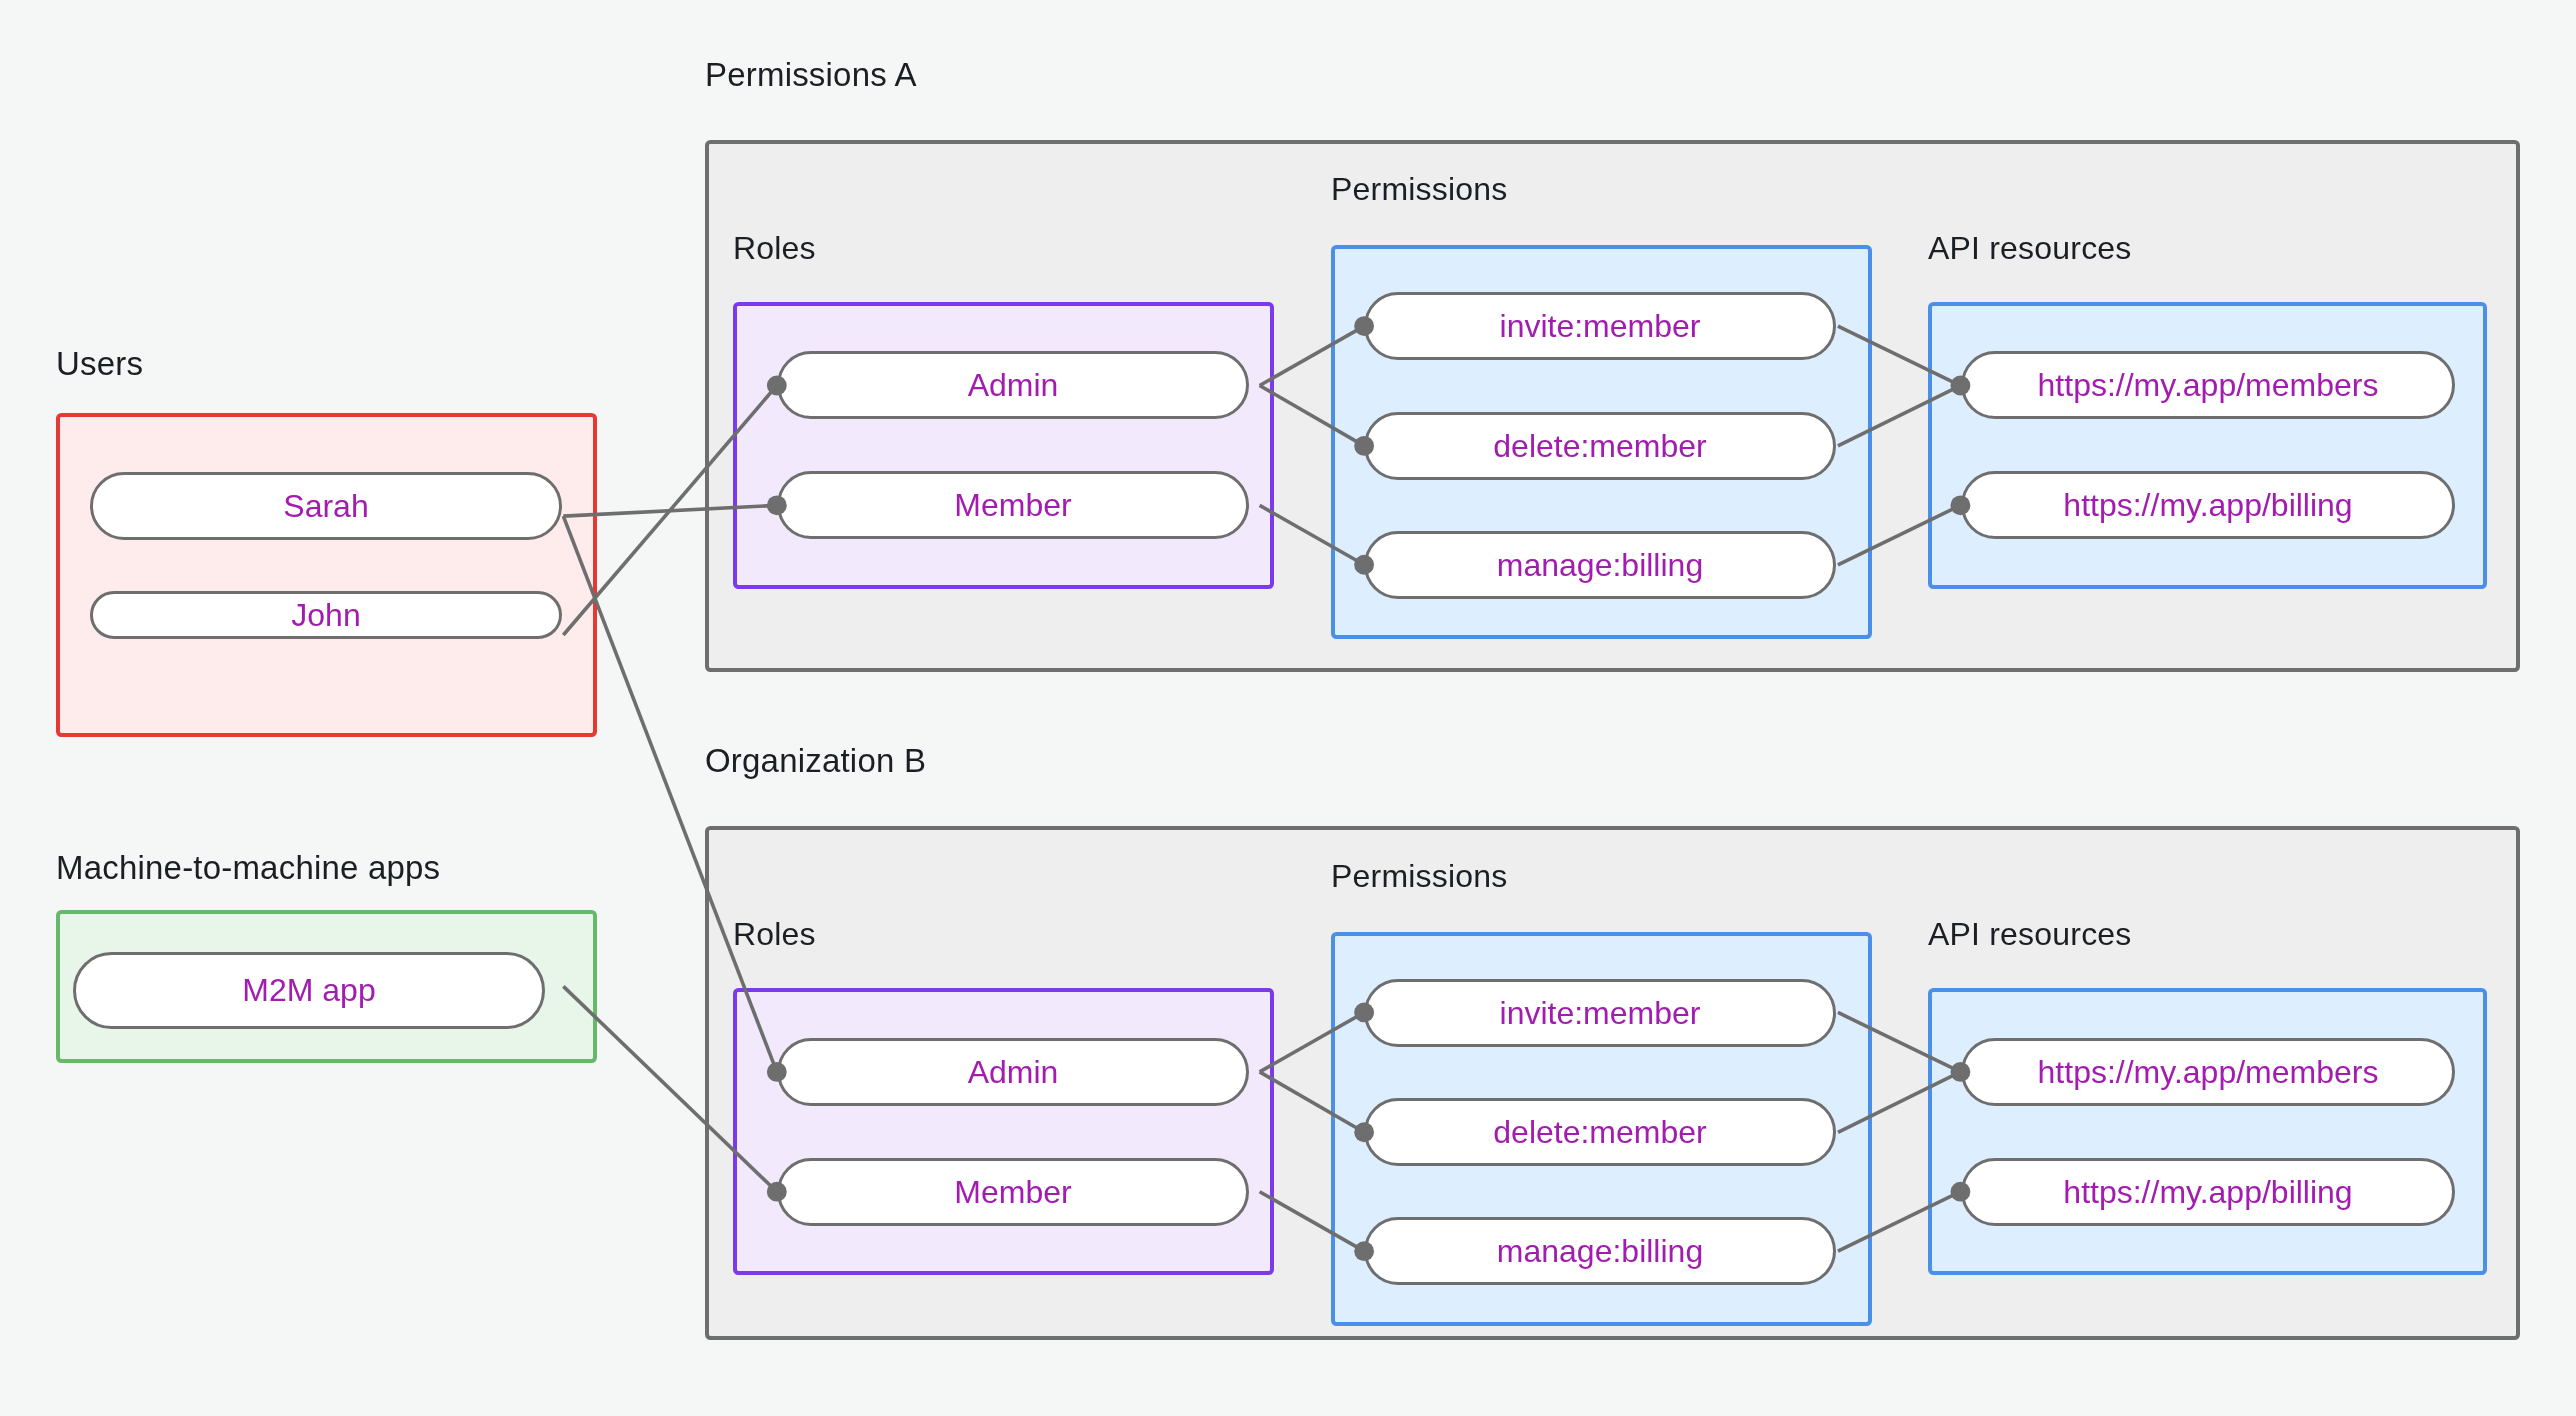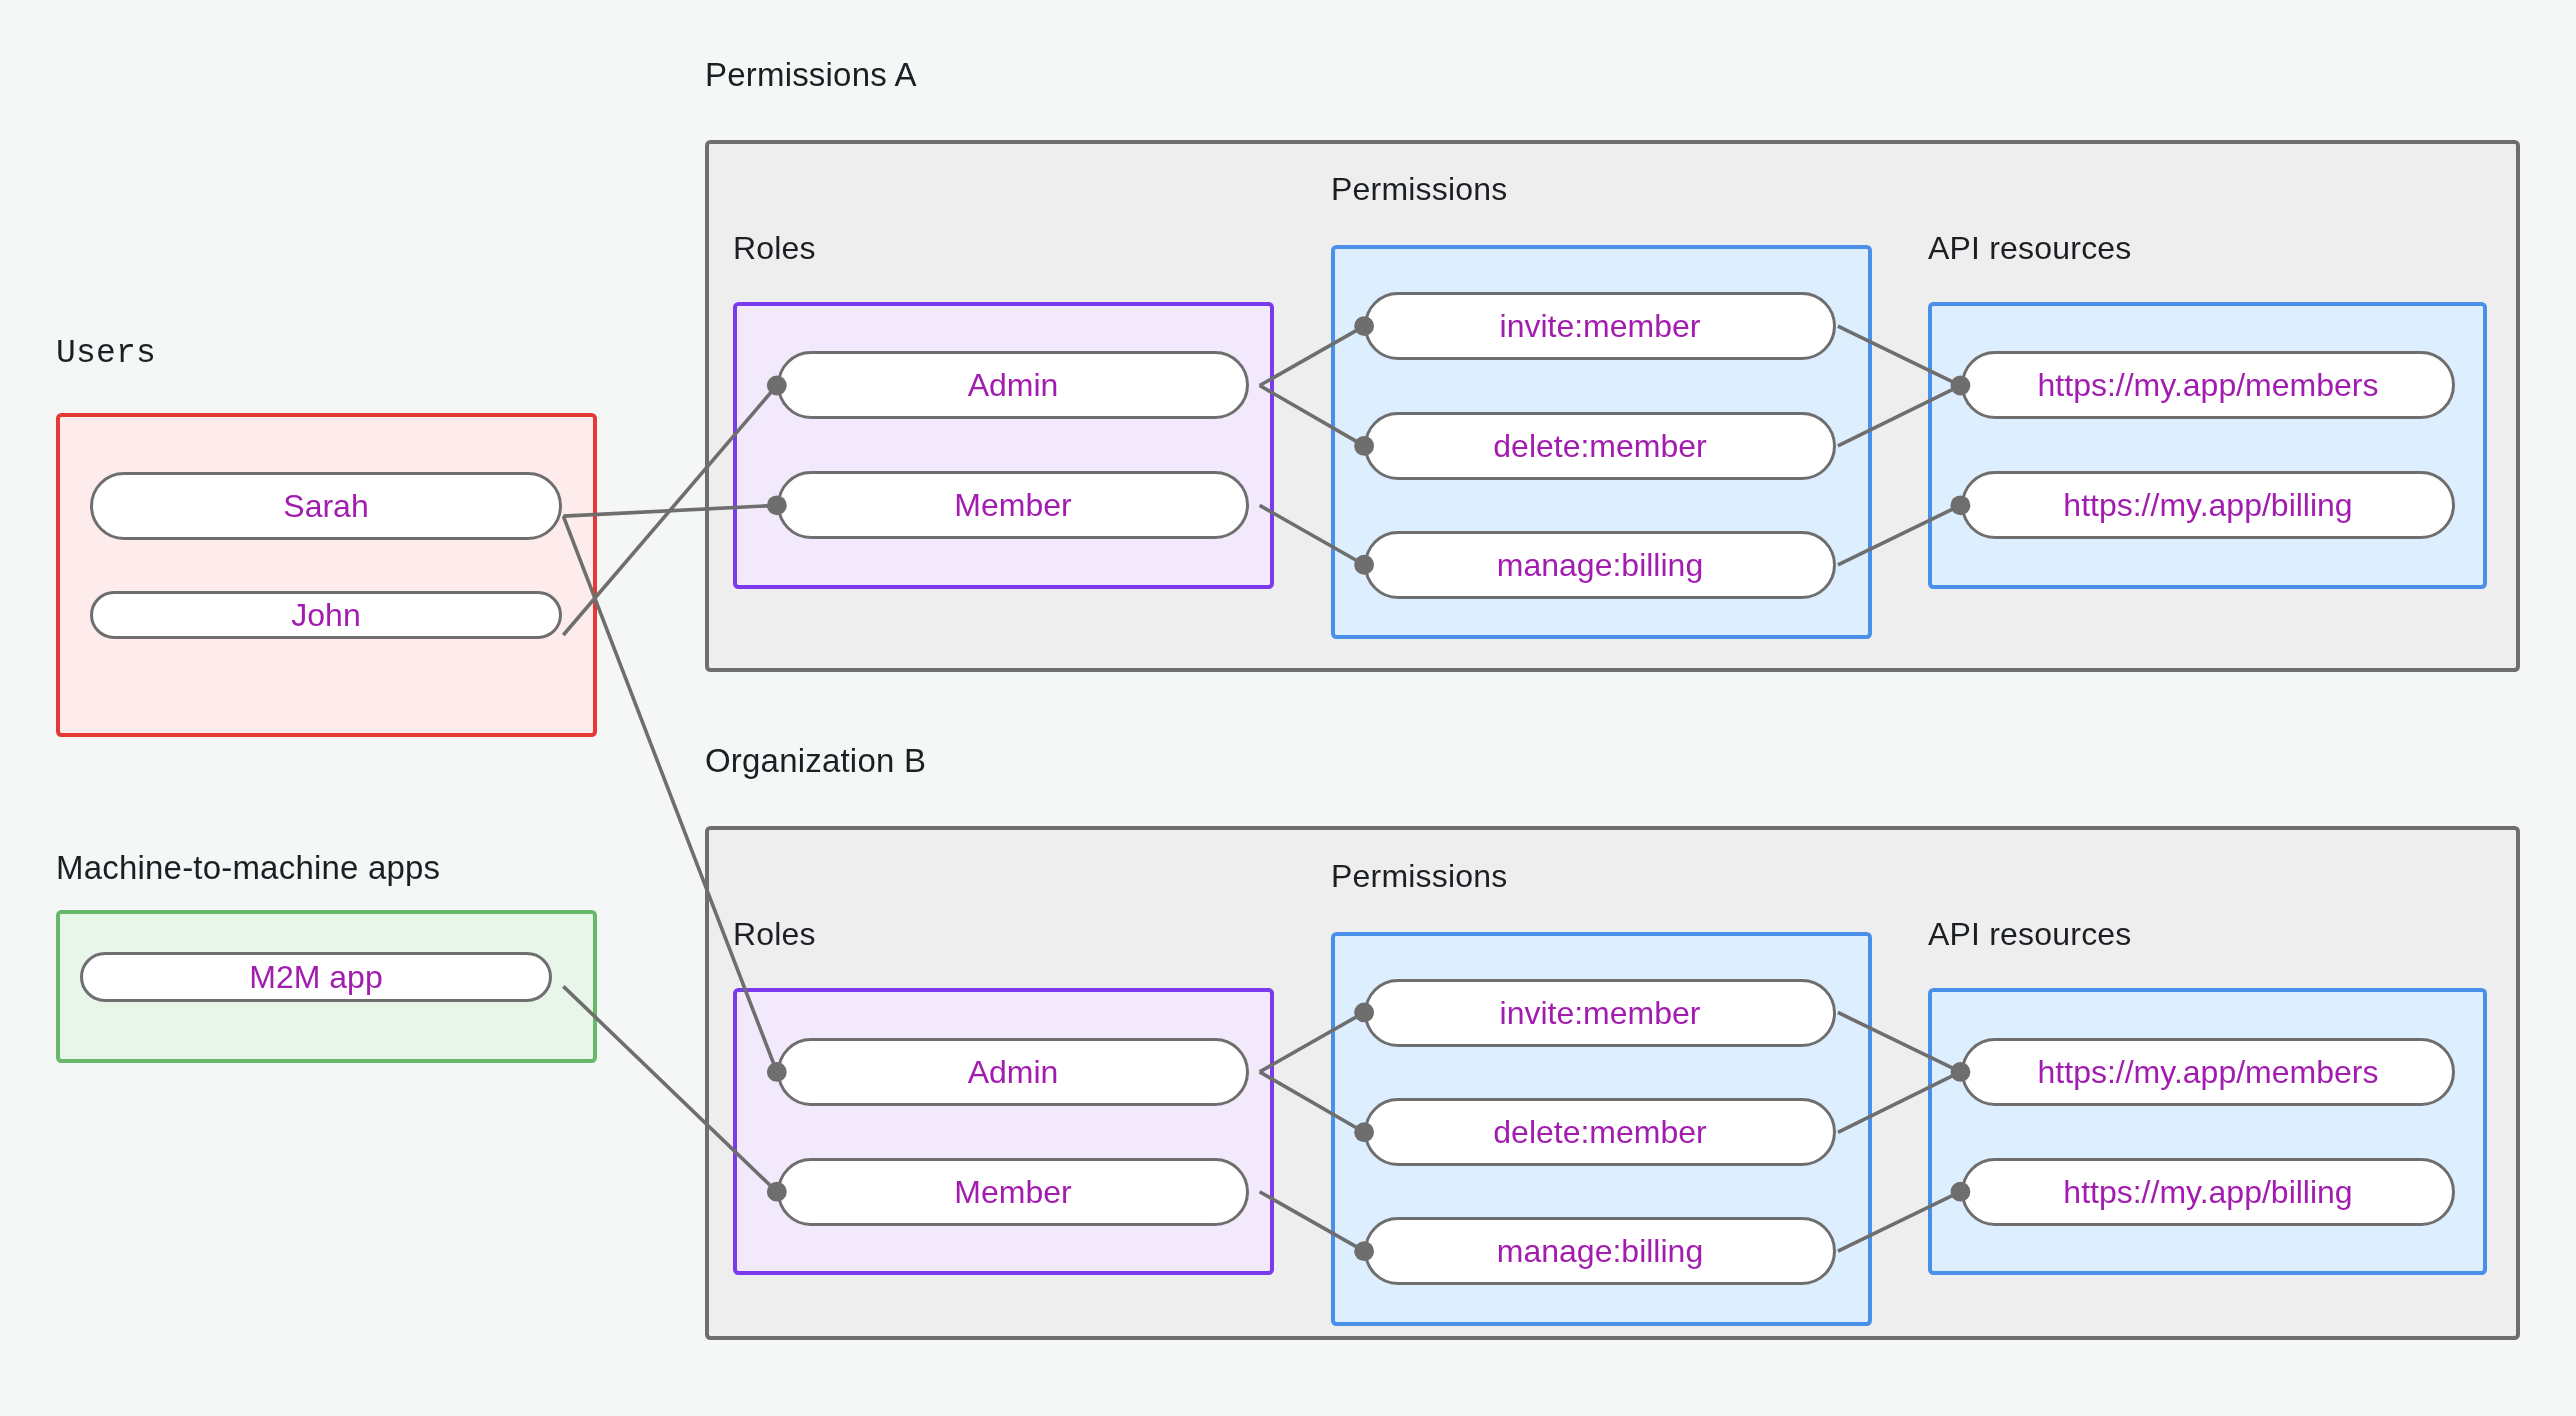--- a/index.html
+++ b/index.html
@@ -130,28 +130,28 @@
 
       <circle cx="1514" cy="1124" r="11"></circle>
       <circle cx="1514" cy="1257" r="11"></circle>
       <circle cx="1514" cy="1389" r="11"></circle>
 
       <circle cx="2176" cy="1190" r="11"></circle>
       <circle cx="2176" cy="1323" r="11"></circle>
     </g>
   </svg>
 
-  <div class="grp-label" style="left:56px; top:335px;font-family:Liberation Mono, monospace;">Users</div>
+  <div class="grp-label" style="left:56px; top:345px;">Users</div>
   <div class="container users-box" style="left:56px; top:413px; width:541px; height:324px;"></div>
   <div class="pill" style="left:90px; top:472px; width:472px; height:68px;">Sarah</div>
   <div class="pill" style="left:90px; top:591px; width:472px; height:48px;">John</div>
 
   <div class="grp-label" style="left:56px; top:833px;margin-top:16px;">Machine-to-machine apps</div>
   <div class="container m2m-box" style="left:56px; top:910px; width:541px; height:153px;"></div>
-  <div class="pill" style="left:80px; top:952px; width:472px; height:50px;">M2M app</div>
+  <div class="pill" style="left:73px; top:952px; width:472px; height:77px;">M2M app</div>
 
   <div class="grp-label" style="left:705px; top:56px;">Permissions A</div>
   <div class="container org-box" style="left:705px; top:140px; width:1815px; height:532px;"></div>
 
   <div class="grp-label" style="left:733px; top:230px; font-size:32px;">Roles</div>
   <div class="container roles-box" style="left:733px; top:302px; width:541px; height:287px;"></div>
   <div class="pill" style="left:777px; top:351px; width:472px; height:68px;">Admin</div>
   <div class="pill" style="left:777px; top:471px; width:472px; height:68px;">Member</div>
 
   <div class="grp-label" style="left:1331px; top:171px; font-size:32px;">Permissions</div>

